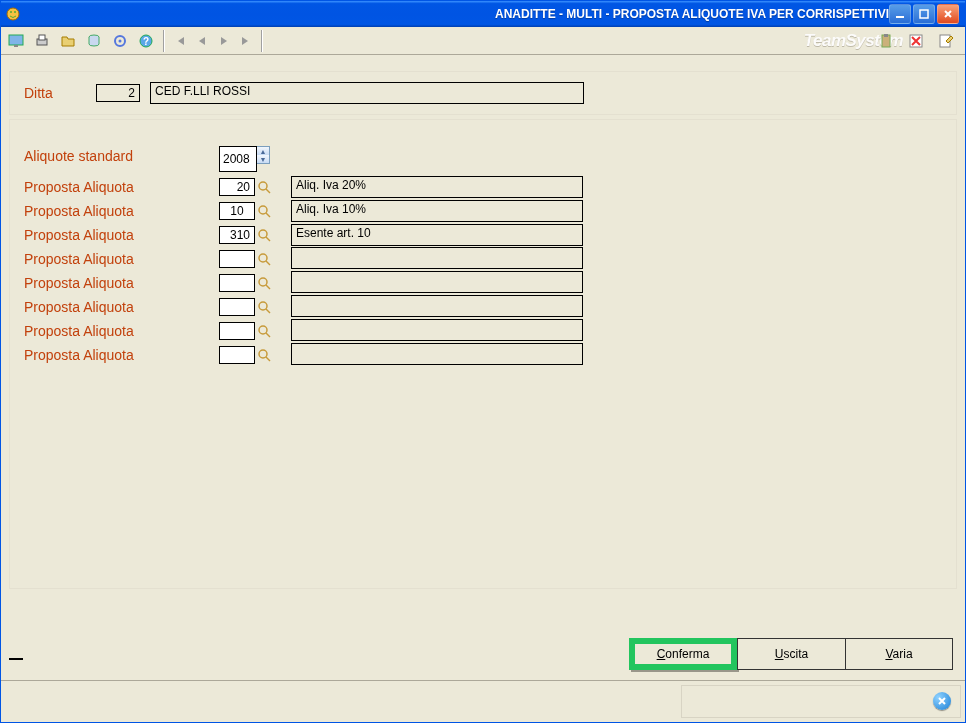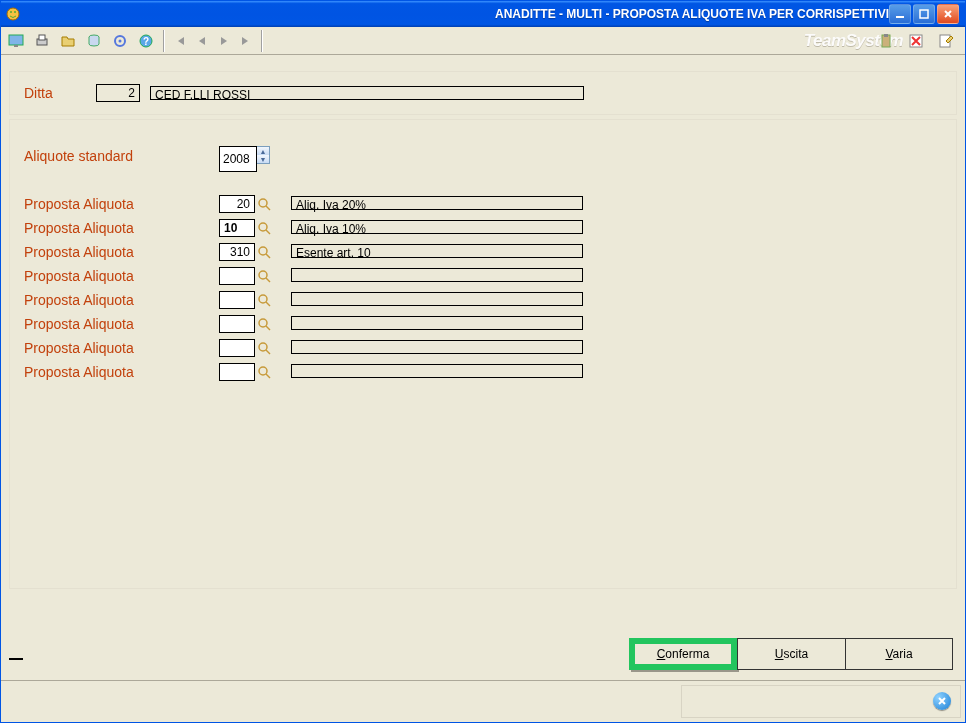--- a/index.html
+++ b/index.html
@@ -129,21 +129,21 @@
     background: #fff;
     padding: 1px 4px;
     height: 18px;
     line-height: 14px;
     font-size: 12px;
   }
   .field-ro-left {
     border: 1px solid #000;
     background: #ece9d8;
     padding: 1px 4px;
-    height: 14px;
+    height: 22px;
     line-height: 14px;
     font-size: 12px;
   }
   .mainbox {
     border: 1px solid #e4e0d0;
     background: #ece9d8;
     padding: 24px 14px;
     height: 470px;
   }
   .row {
@@ -350,21 +350,21 @@
 
     <div class="topbox">
       <span class="label" style="width:72px">Ditta</span>
       <span class="field-ro" style="width:44px">2</span>
       <span style="width:10px"></span>
       <span class="field-ro-left" style="width:434px; text-align:left">CED F.LLI ROSSI</span>
     </div>
 
     <div class="mainbox">
 
-      <div class="row" style="margin-bottom:24px">
+      <div class="row" style="margin-bottom:7px">
         <span class="col-label label">Aliquote standard</span>
         <span class="col-code">
           <span class="spinbox">
             <input type="text" value="2008" style="">
             <span class="spinbtns">
               <div>▲</div>
               <div>▼</div>
             </span>
           </span>
         </span>
@@ -377,21 +377,21 @@
             <span class="col-search search-icon">
               <svg width="14" height="14">
                 <circle cx="6" cy="6" r="4" fill="none" stroke="#c79a3a" stroke-width="1.5"></circle>
                 <line x1="9" y1="9" x2="13" y2="13" stroke="#c79a3a" stroke-width="1.5"></line>
               </svg>
             </span>
             <span class="col-desc"><span class="field-ro-left" style="display:inline-block;width:292px">Aliq. Iva 20%</span></span>
           </div>
           <div class="row">
             <span class="col-label label">Proposta Aliquota</span>
-            <span class="col-code"><input class="field-text" style="width: 36px; text-align: left; border: 1px solid rgb(0, 0, 0); font-weight: bold;" value="10"></span>
+            <span class="col-code"><input class="field-text" style="width: 36px; text-align: center; border: 1px solid rgb(0, 0, 0);" value="10"></span>
             <span class="col-search search-icon">
               <svg width="14" height="14">
                 <circle cx="6" cy="6" r="4" fill="none" stroke="#c79a3a" stroke-width="1.5"></circle>
                 <line x1="9" y1="9" x2="13" y2="13" stroke="#c79a3a" stroke-width="1.5"></line>
               </svg>
             </span>
             <span class="col-desc"><span class="field-ro-left" style="display:inline-block;width:292px">Aliq. Iva 10%</span></span>
           </div>
           <div class="row">
             <span class="col-label label">Proposta Aliquota</span>

